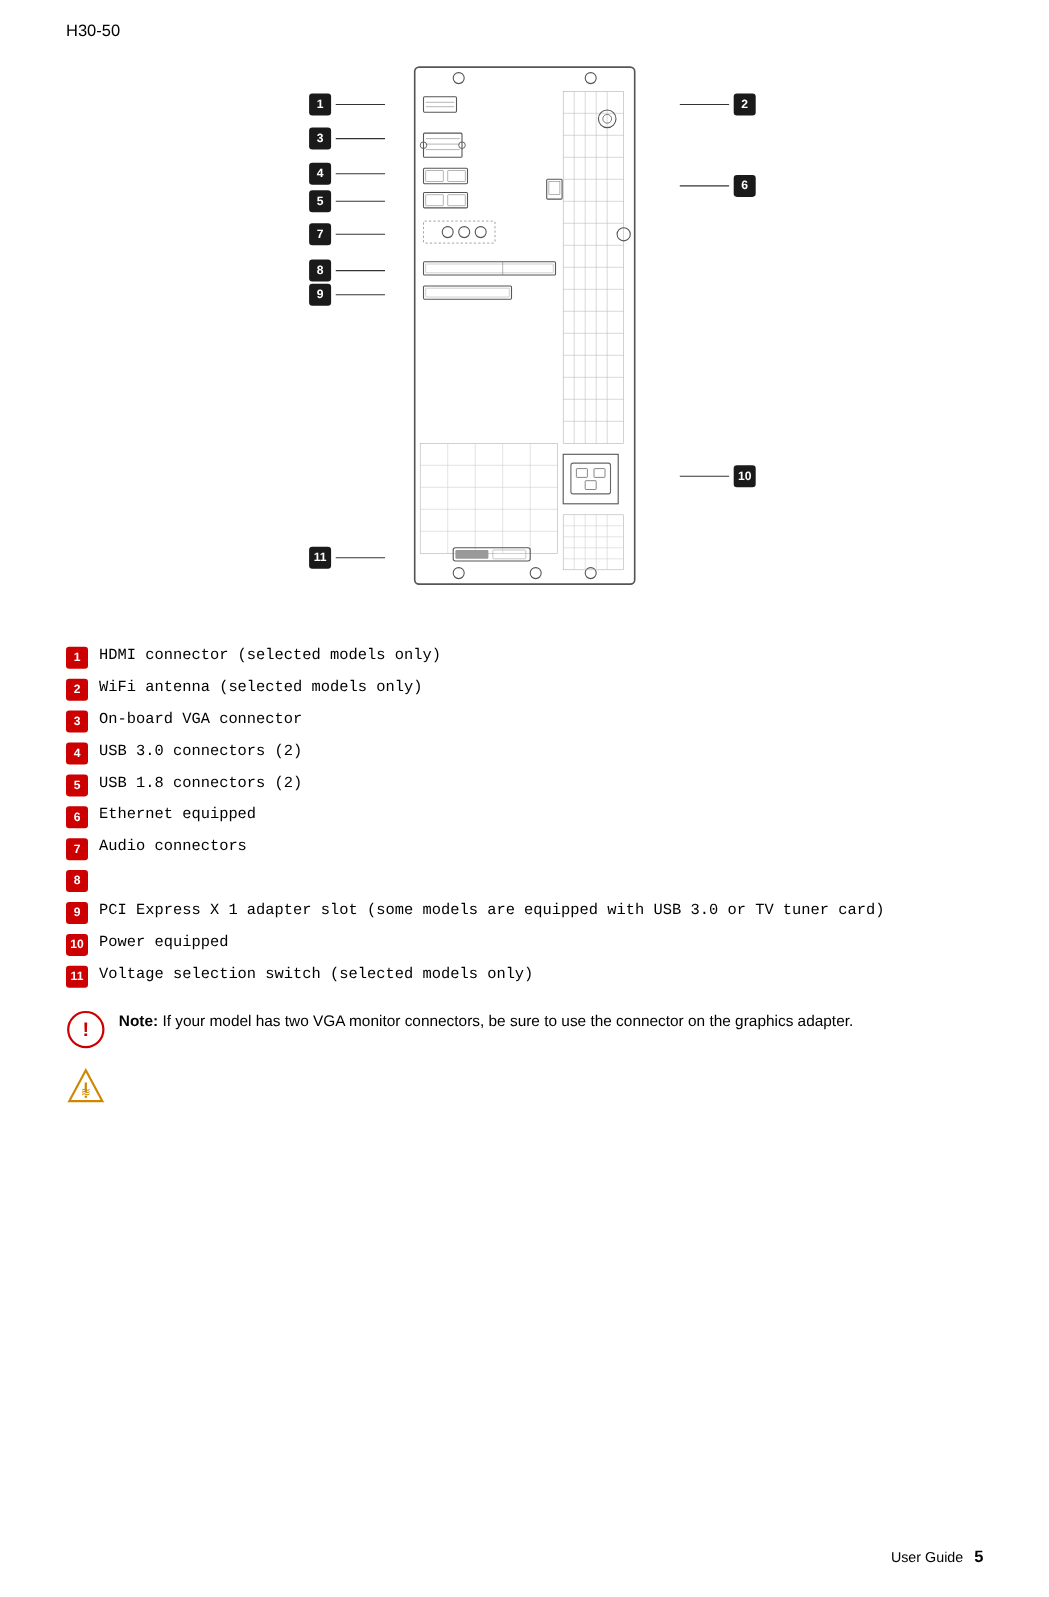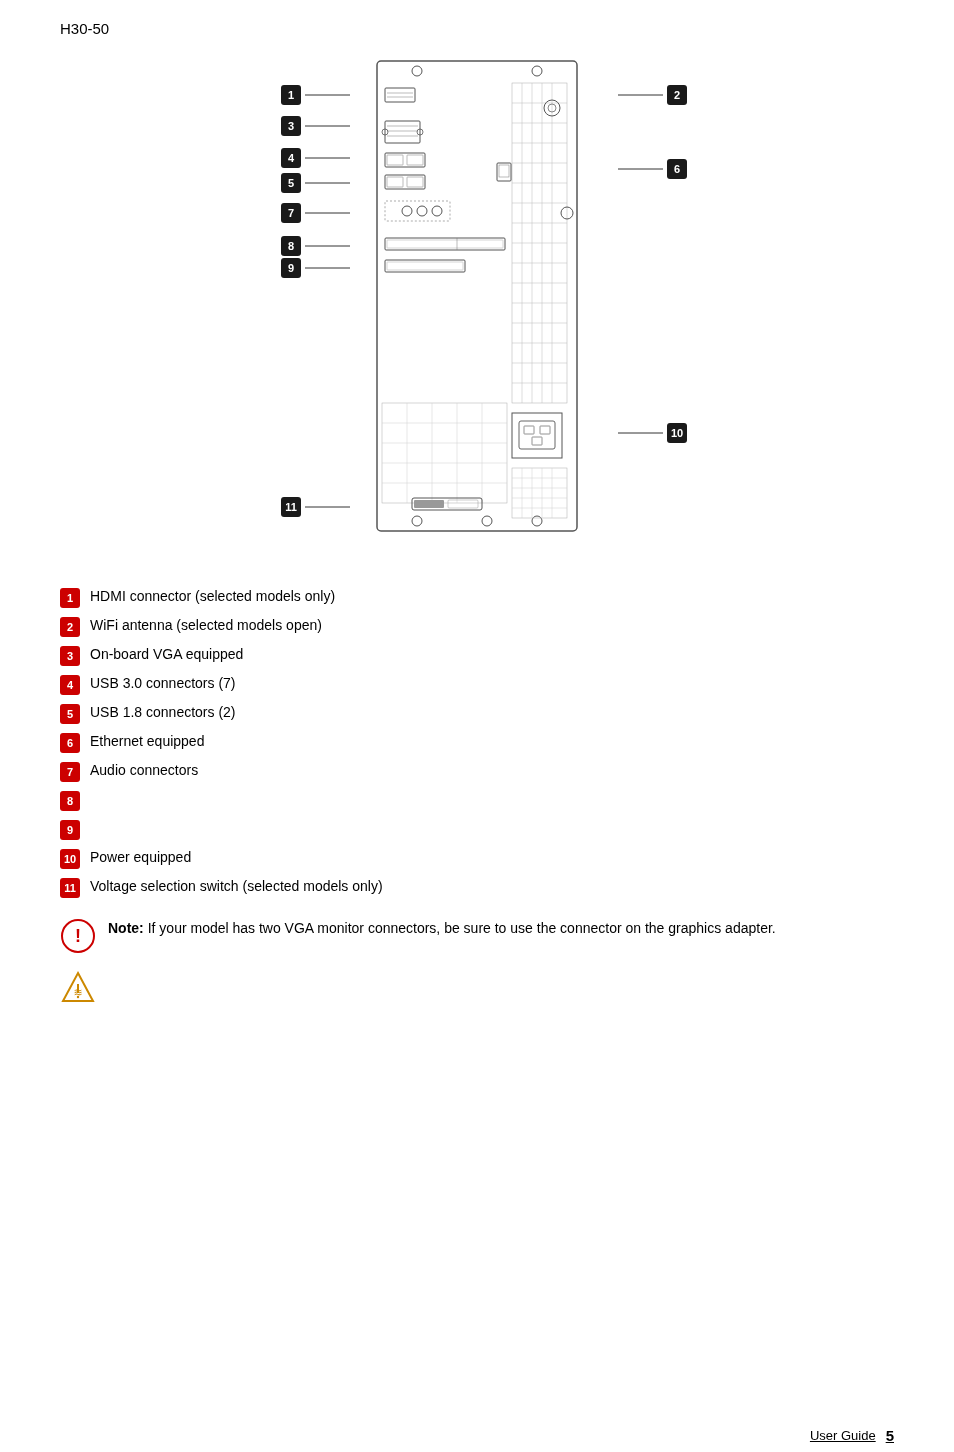--- a/index.html
+++ b/index.html
@@ -56,20 +56,21 @@
       gap: 10px;
     }
 
     .legend-item .badge {
       margin-top: 1px;
     }
 
     .legend-text {
       font-size: 14px;
       line-height: 1.4;
+      font-family: Liberation Mono, monospace;
     }
 
     
     .note-box {
       display: flex;
       align-items: flex-start;
       gap: 12px;
       margin-top: 20px;
       margin-bottom: 16px;
     }
@@ -287,47 +288,48 @@
   </div>
 </div>
 
 <div class="legend-section" id="legend-container">
 <div class="legend-item">
       <span class="badge red">1</span>
       <span class="legend-text">HDMI connector (selected models only)</span>
     </div>
     <div class="legend-item">
       <span class="badge red">2</span>
-      <span class="legend-text">WiFi antenna (selected models open)</span>
+      <span class="legend-text">WiFi antenna (selected models only)</span>
     </div>
     <div class="legend-item">
       <span class="badge red">3</span>
-      <span class="legend-text">On-board VGA equipped</span>
+      <span class="legend-text">On-board VGA connector</span>
     </div>
     <div class="legend-item">
       <span class="badge red">4</span>
-      <span class="legend-text">USB 3.0 connectors (7)</span>
+      <span class="legend-text">USB 3.0 connectors (2)</span>
     </div>
     <div class="legend-item">
       <span class="badge red">5</span>
       <span class="legend-text">USB 1.8 connectors (2)</span>
     </div>
     <div class="legend-item">
       <span class="badge red">6</span>
       <span class="legend-text">Ethernet equipped</span>
     </div>
     <div class="legend-item">
       <span class="badge red">7</span>
       <span class="legend-text">Audio connectors</span>
     </div>
     <div class="legend-item">
       <span class="badge red">8</span>
     </div>
     <div class="legend-item">
       <span class="badge red">9</span>
+      <span class="legend-text">PCI Express X 1 adapter slot (some models are equipped with USB 3.0 or TV tuner card)</span>
     </div>
     <div class="legend-item">
       <span class="badge red">10</span>
       <span class="legend-text">Power equipped</span>
     </div>
     <div class="legend-item">
       <span class="badge red">11</span>
       <span class="legend-text">Voltage selection switch (selected models only)</span>
     </div>
   </div>
@@ -352,16 +354,16 @@
     <svg viewBox="0 0 36 36" width="36" height="36" xmlns="http://www.w3.org/2000/svg">
       <polygon points="18,3 33,31 3,31" fill="none" stroke="#cc8800" stroke-width="2"></polygon>
       <line x1="18" y1="14" x2="18" y2="23" stroke="#cc8800" stroke-width="2"></line>
       <circle cx="18" cy="27" r="1.2" fill="#cc8800"></circle>
 
       <text x="18" y="26" text-anchor="middle" font-size="11" fill="#cc8800">≋</text>
     </svg>
   </div>
 </div>
 
-<div style="position:fixed; bottom:8px; right:60px; font-size:13px; display:flex; align-items:center; gap:10px;text-decoration:underline;">
+<div style="position:fixed; bottom:28px; right:60px; font-size:13px; display:flex; align-items:center; gap:10px;">
   <span>User Guide</span>
   <span style="font-size:15px; font-weight:bold;">5</span>
 </div>
 
 </body></html>

